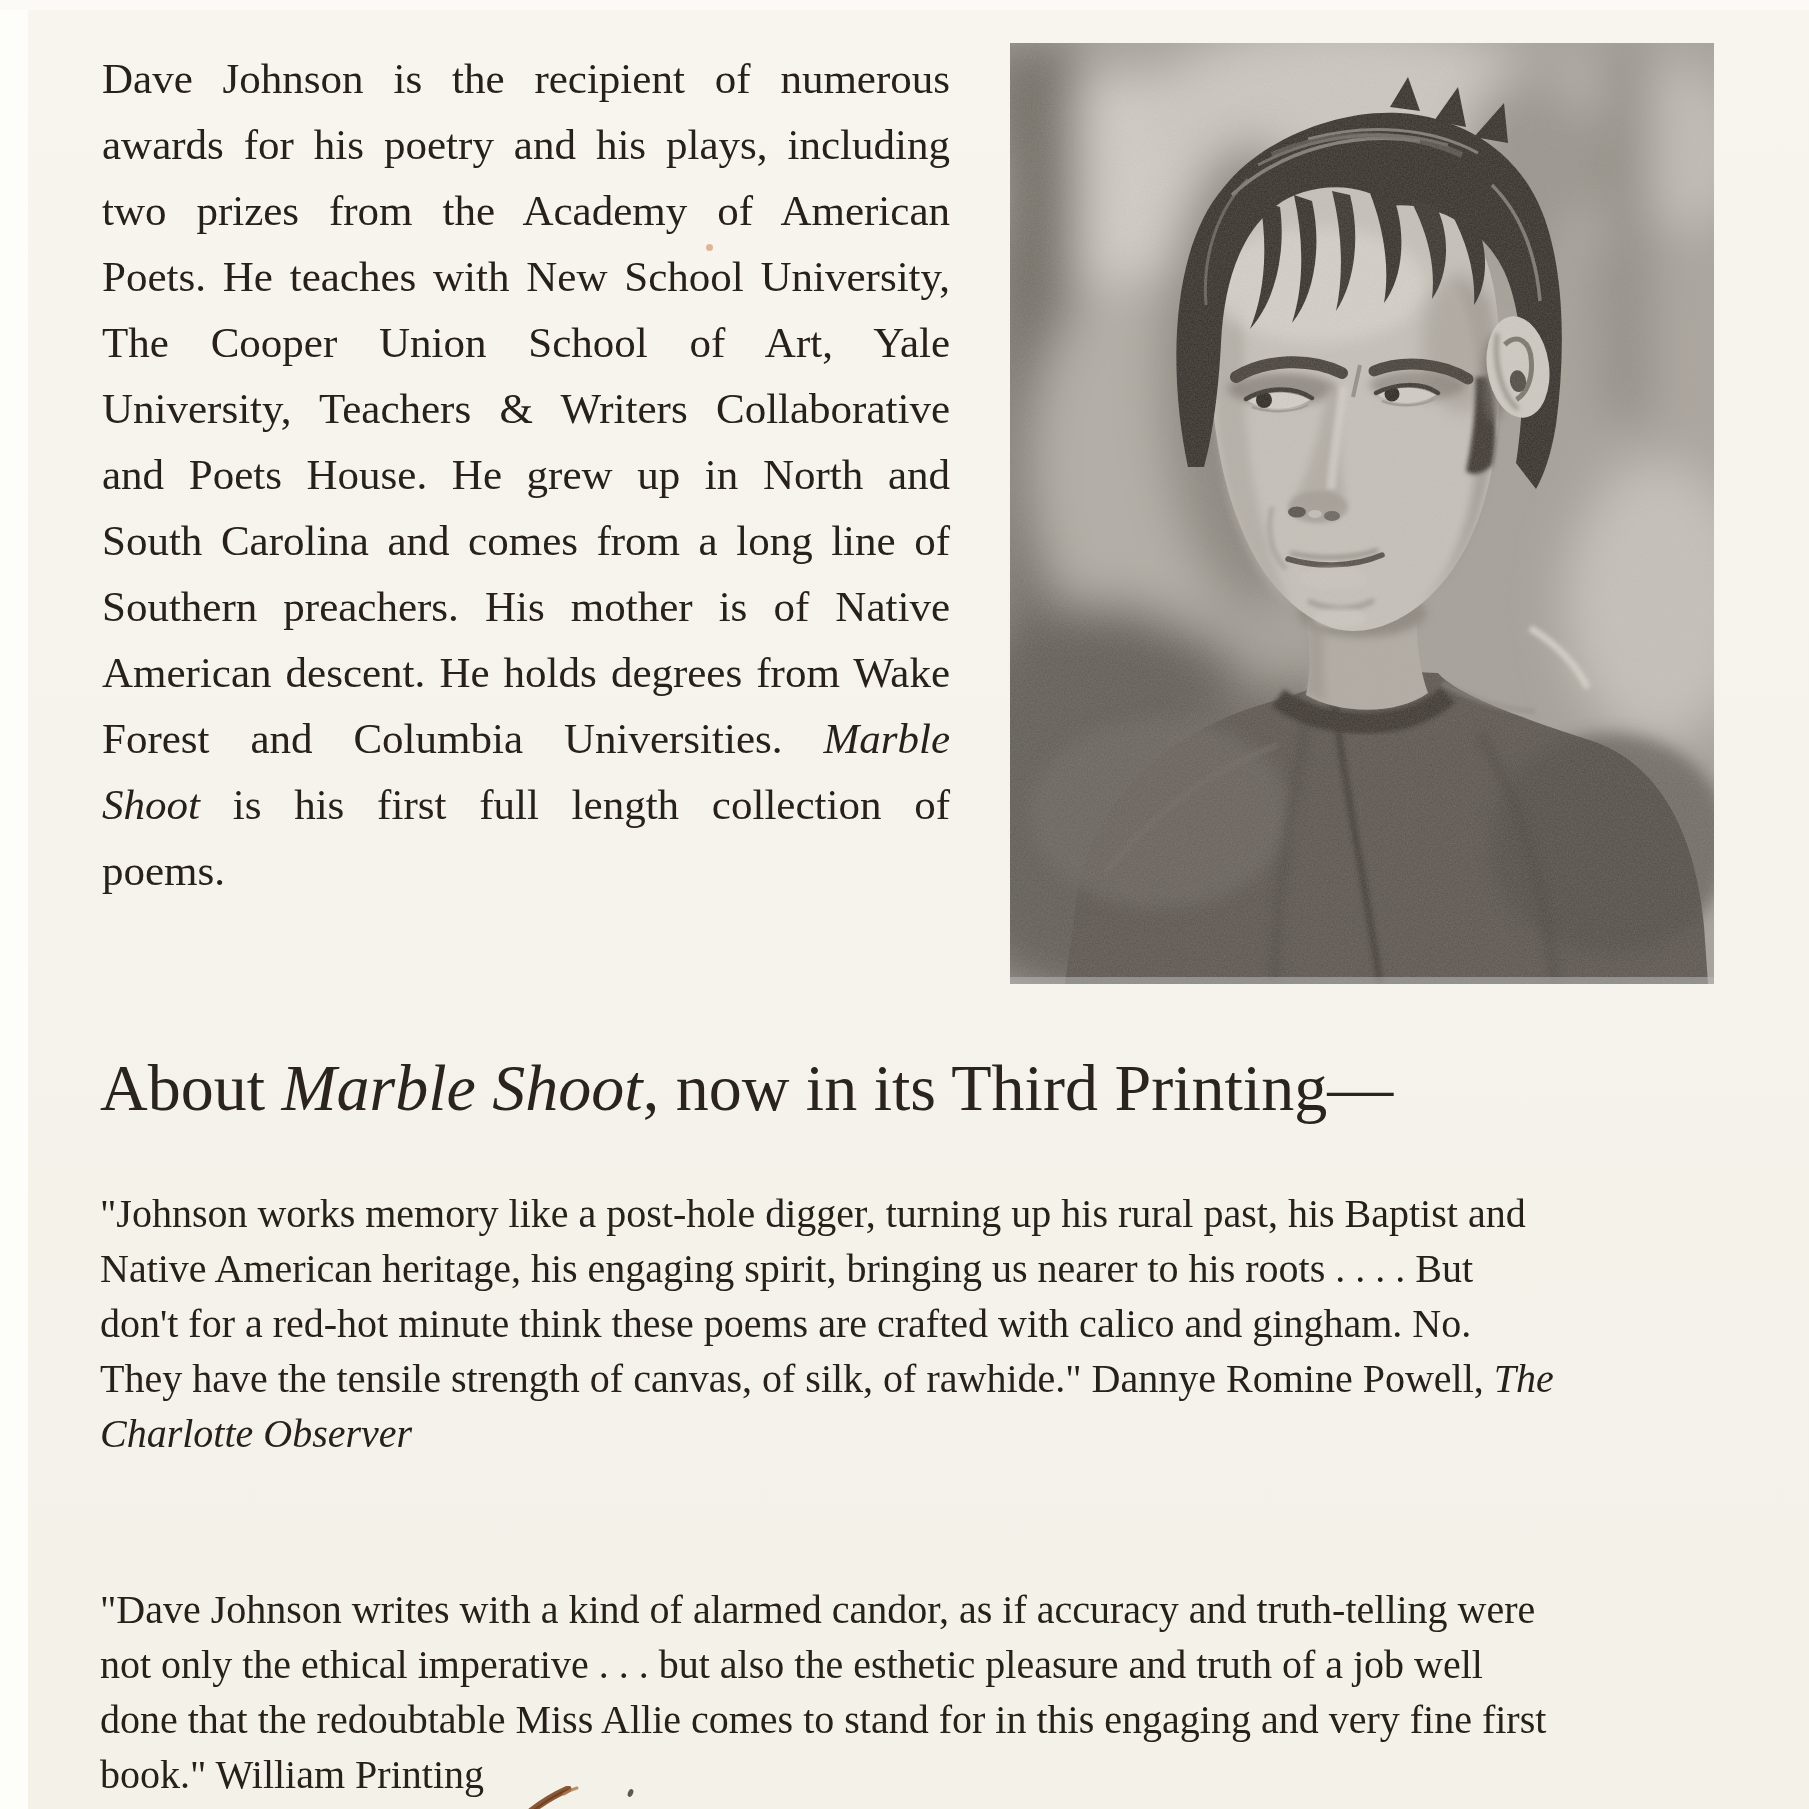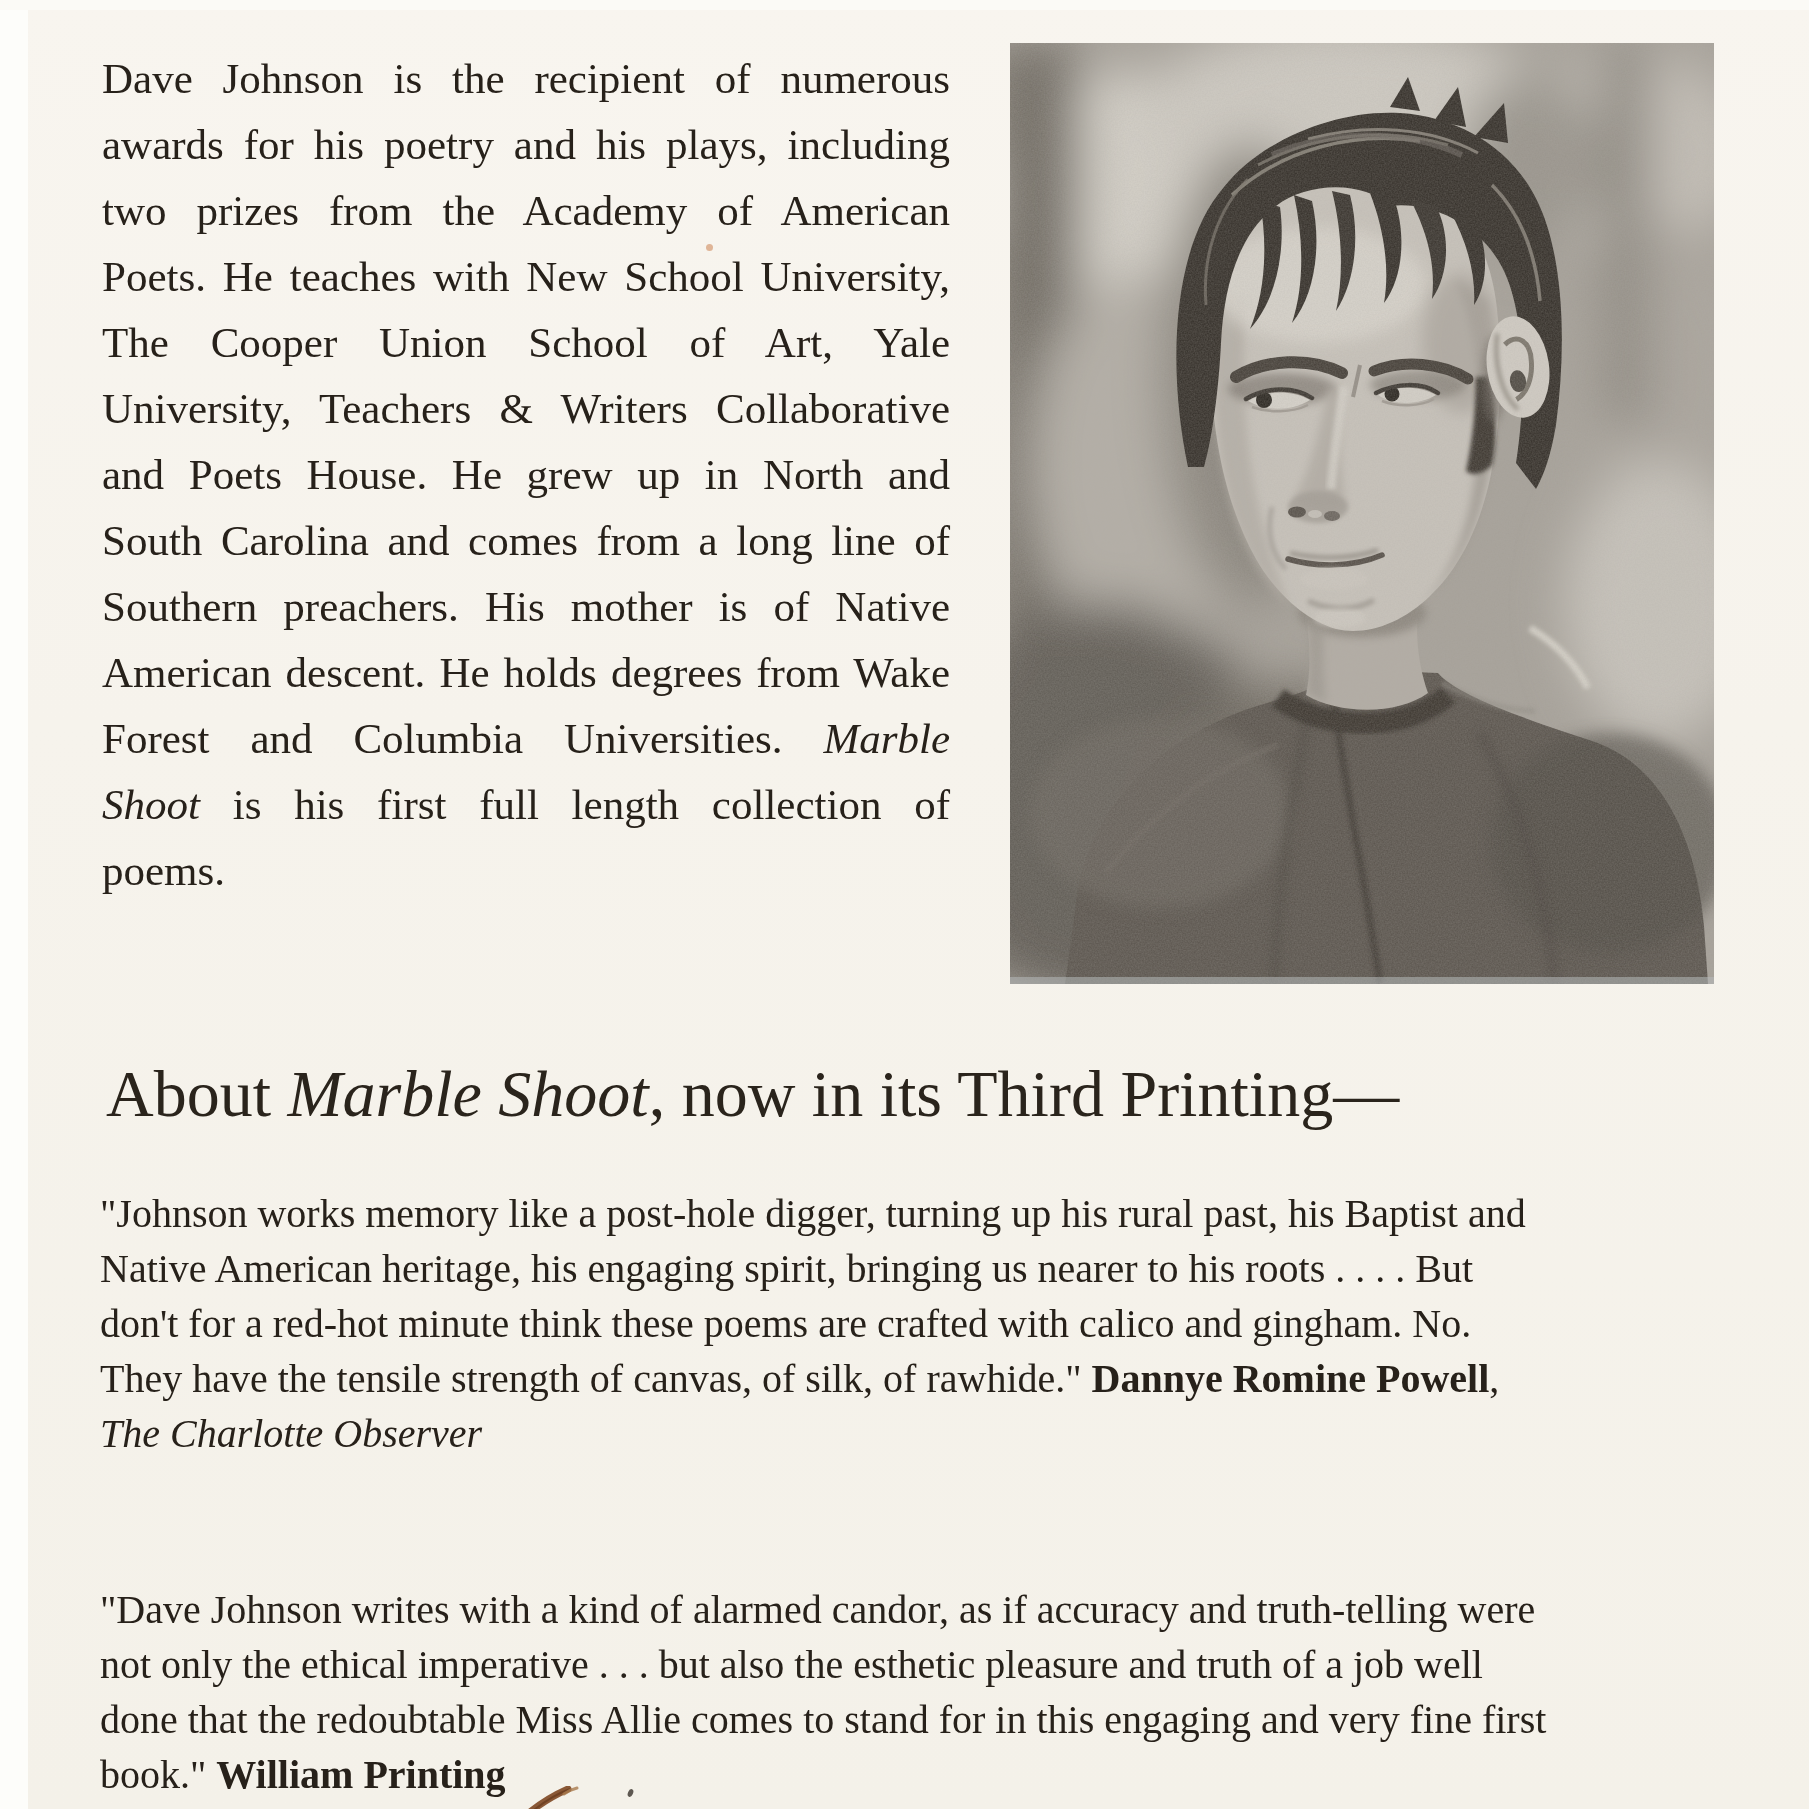--- a/index.html
+++ b/index.html
@@ -24,35 +24,35 @@
   }
   .bio i { font-style: italic; }
 
   .photo {
     position: absolute; left: 1010px; top: 43px; width: 704px; height: 941px;
   }
   .photo svg { display: block; width: 100%; height: 100%; }
 
   .heading {
     position: absolute; left: 100px; top: 1046px;
-    margin: 6px; font-weight: 400;
+    margin: 0; font-weight: 400;
     font-size: 66px; line-height: 84px;
     white-space: nowrap; color: #2a241c;
   }
   .heading i { font-style: italic; }
 
   .review {
     position: absolute; left: 100px; width: 1460px;
     font-size: 40px; line-height: 55px;
     text-align: left; color: #27211a;
     margin: 0;
   }
   .review-1 { top: 1186px; }
   .review-2 { top: 1582px; }
-  .review b { font-weight: 700; margin-top: 28px; }
+  .review b { font-weight: 400; margin-top: 28px; }
   .review i { font-style: italic; }
 
   .bottom-mark { position: absolute; left: 528px; top: 1786px; width: 52px; height: 23px; overflow: hidden; }
   .speck-dark {
     position: absolute; left: 628px; top: 1789px; width: 5px; height: 8px;
     background: #433d36; border-radius: 50%; transform: rotate(24deg); opacity: .85;
   }
   .speck-orange {
     position: absolute; left: 706px; top: 244px; width: 7px; height: 7px;
     background: #c8763f; border-radius: 50%; opacity: .5;

